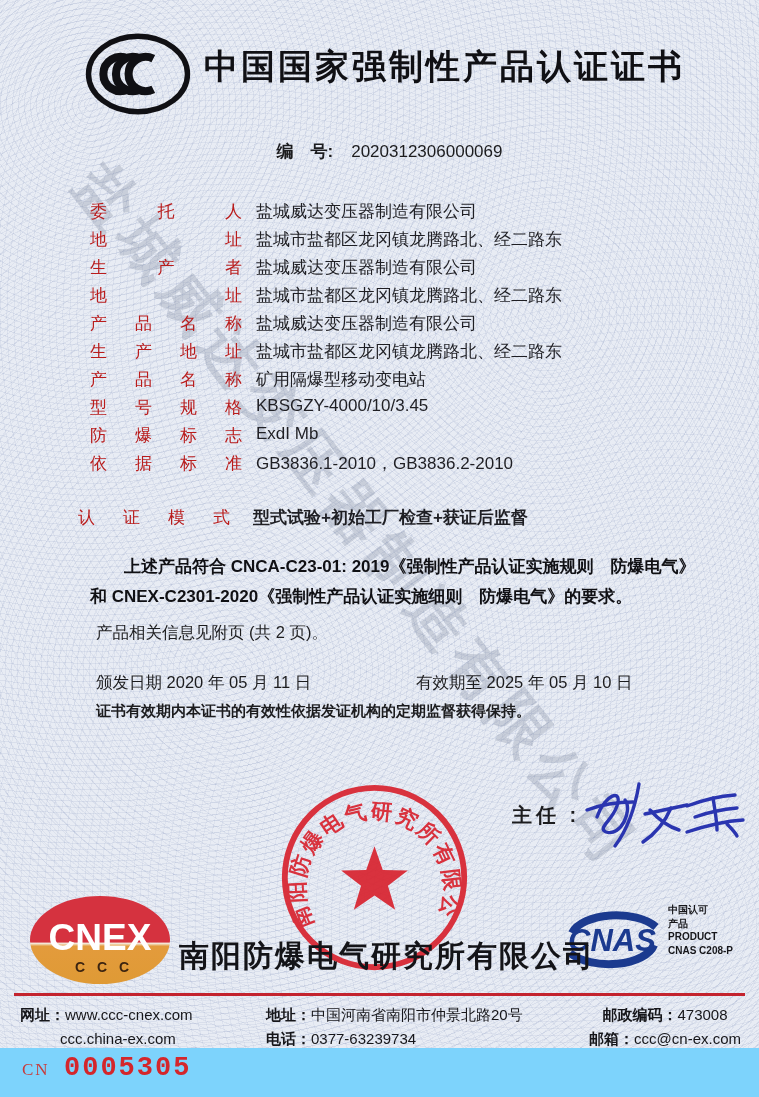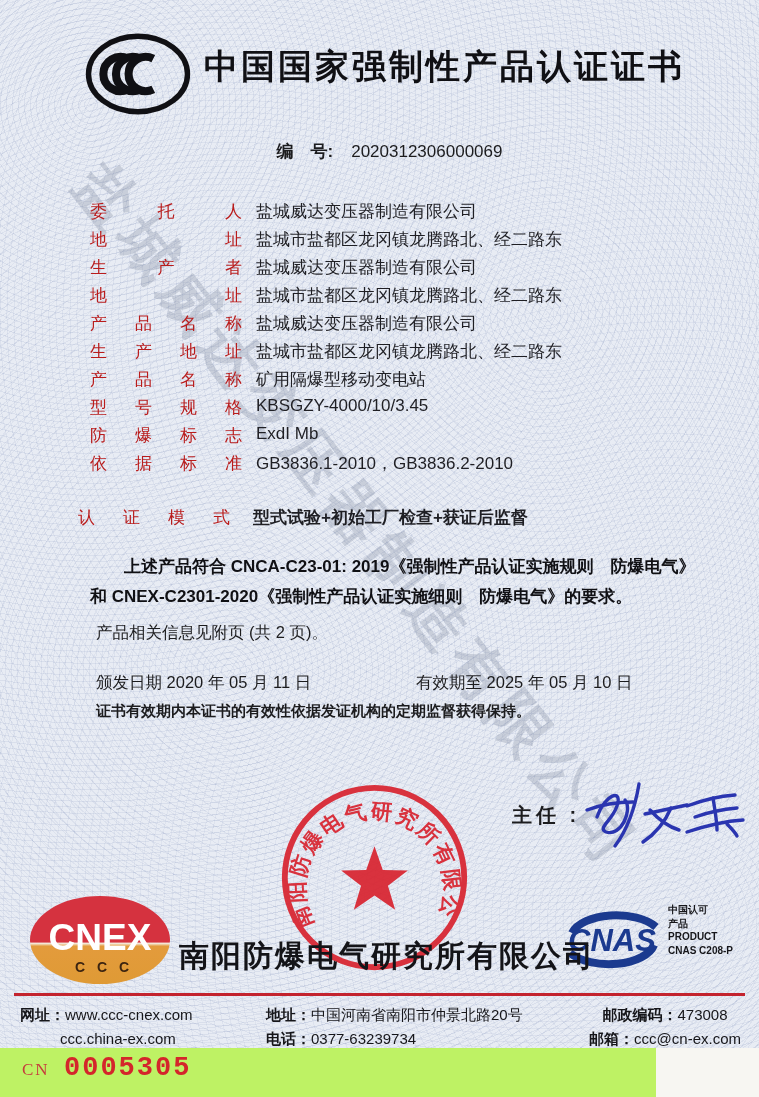--- a/index.html
+++ b/index.html
@@ -66,21 +66,21 @@
 
   .redline { left:14px; top:993px; width:731px; height:3px; background:#c3232e; }
 
   .footer { left:0; top:1003px; width:759px; font-size:15px; line-height:24px; color:#16161a; }
   .footer b { font-weight:bold; }
   .fcol1 { position:absolute; left:20px; top:0; }
   .fcol1 .l2 { padding-left:40px; }
   .fcol2 { position:absolute; left:266px; top:0; }
   .fcol3 { position:absolute; right:18px; top:0; text-align:center; }
 
-  .serial-strip { left:0; top:1048px; width:656px; height:49px; background:#bef264; }
+  .serial-strip { left:0; top:1048px; width:759px; height:49px; background:#7dd3fc; }
   .serial-cn {
     position:absolute; left:22px; top:12px; color:#c63c3c;
     font-family:"Liberation Serif", serif; font-size:17px; letter-spacing:2px;
   }
   .serial-no {
     position:absolute; left:64px; top:5px; color:#d4262b;
     font-family:Liberation Mono, monospace; font-size:27px; font-weight:bold; letter-spacing:2px;
   }
 </style>
 </head>

